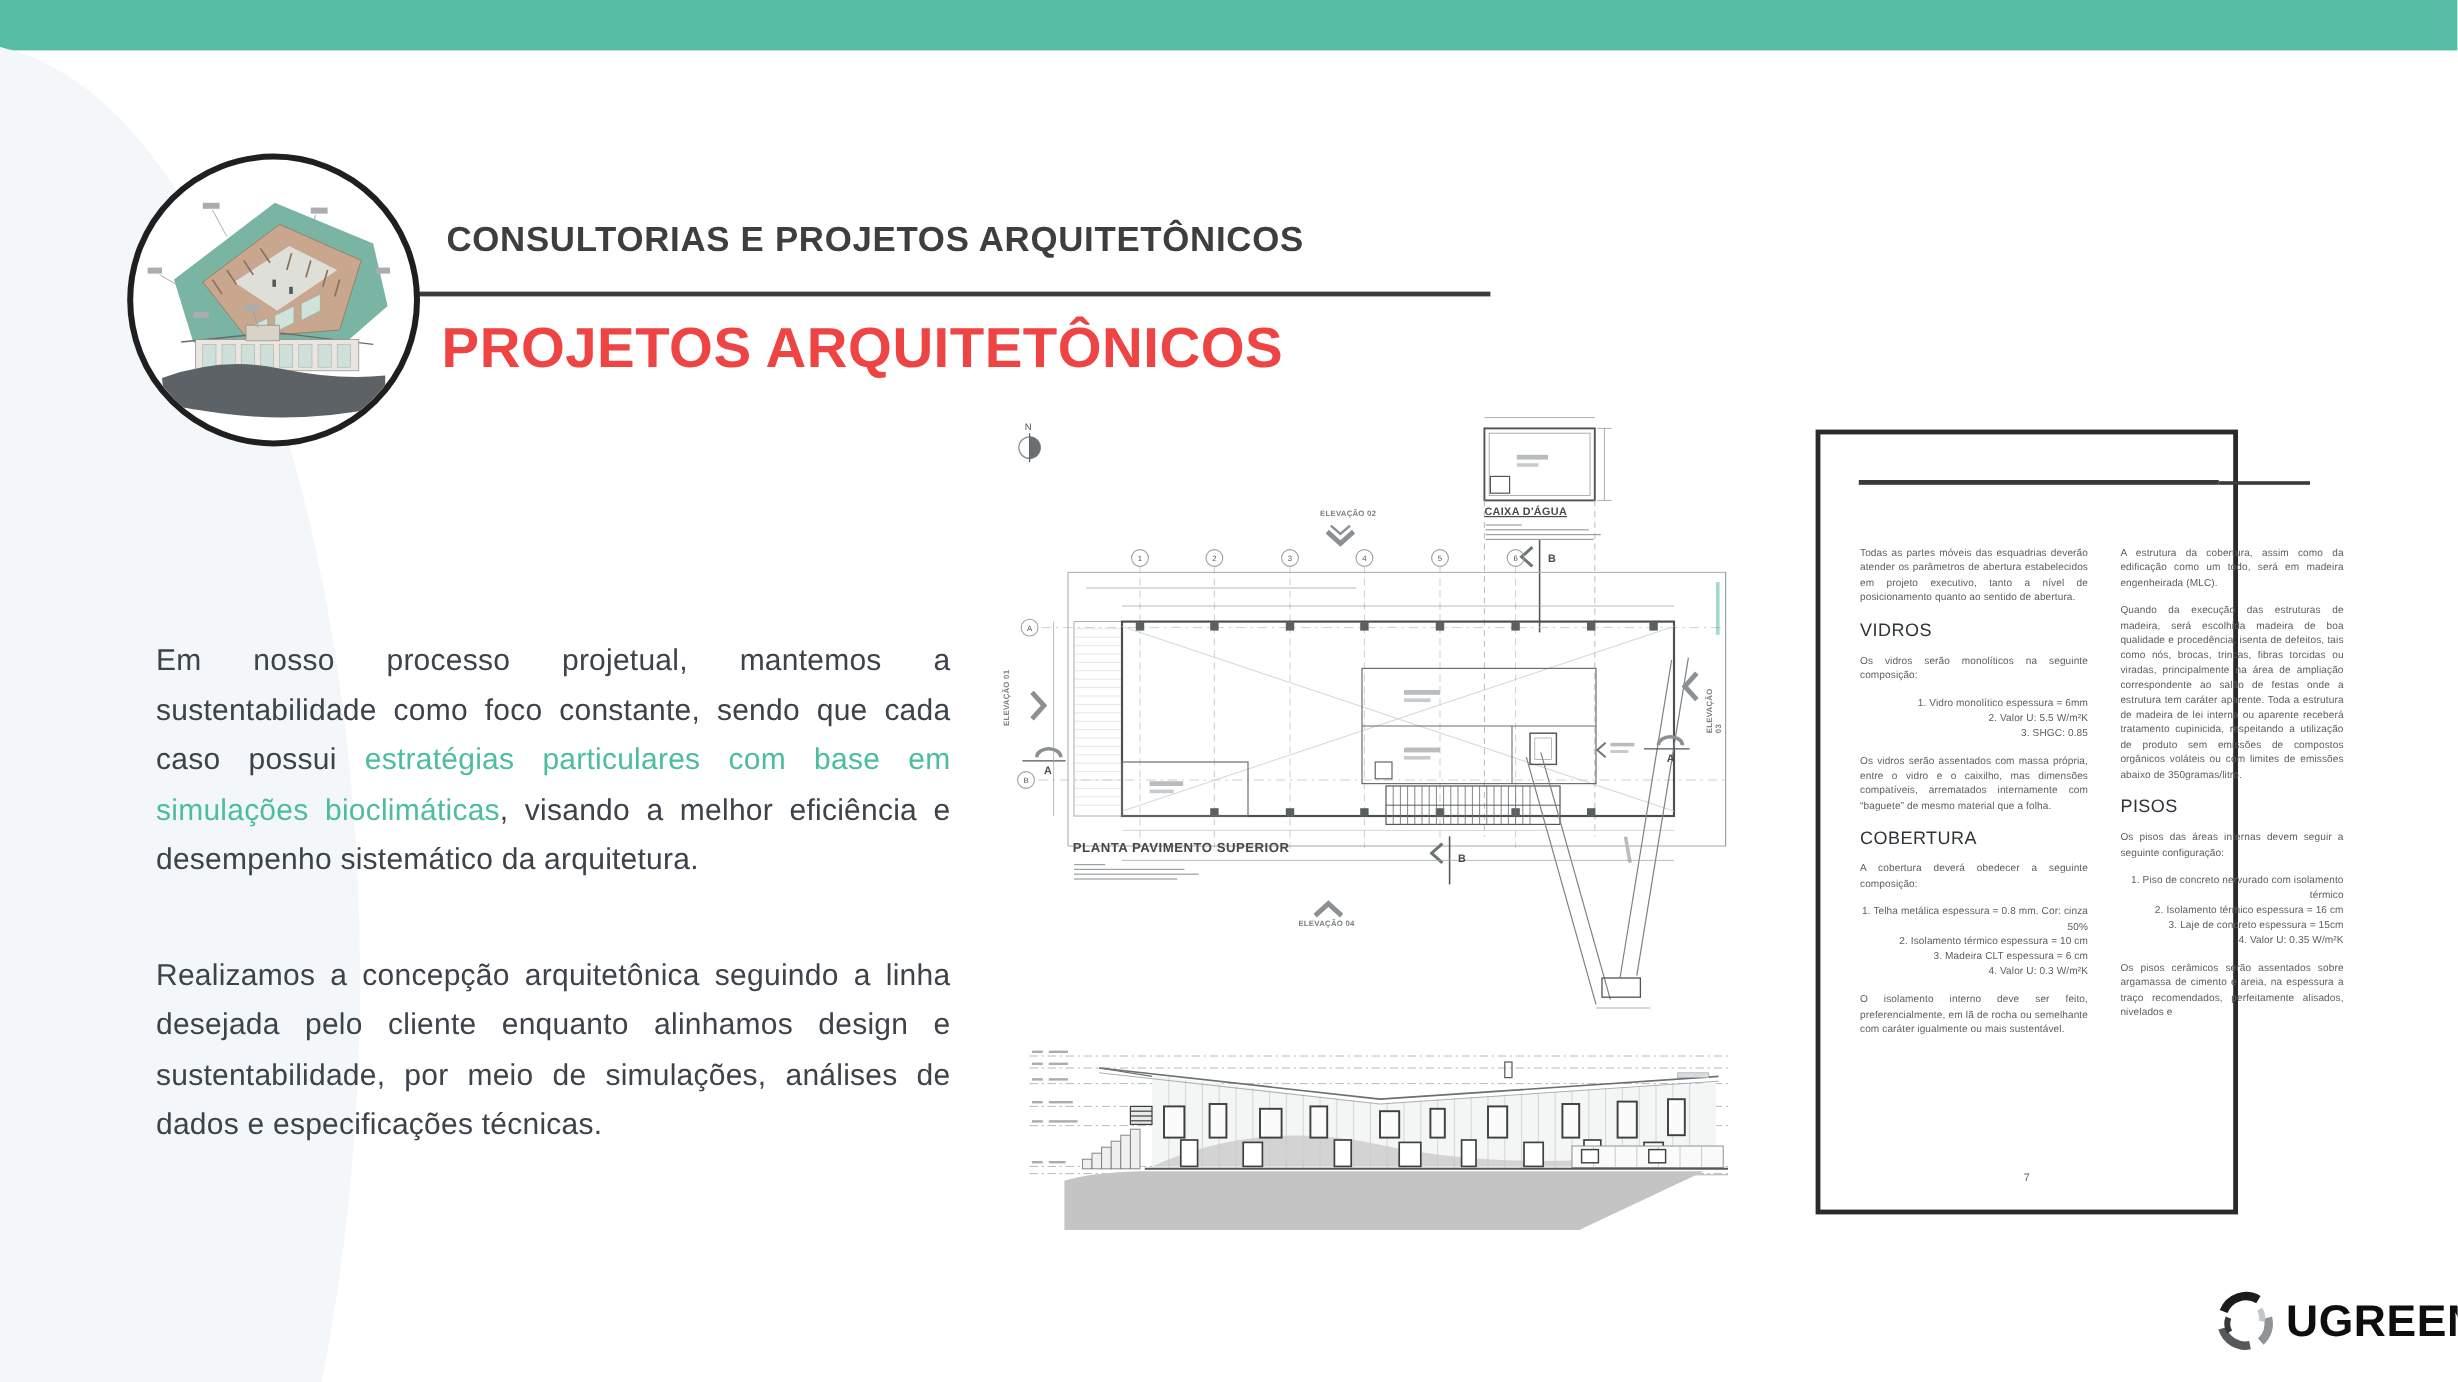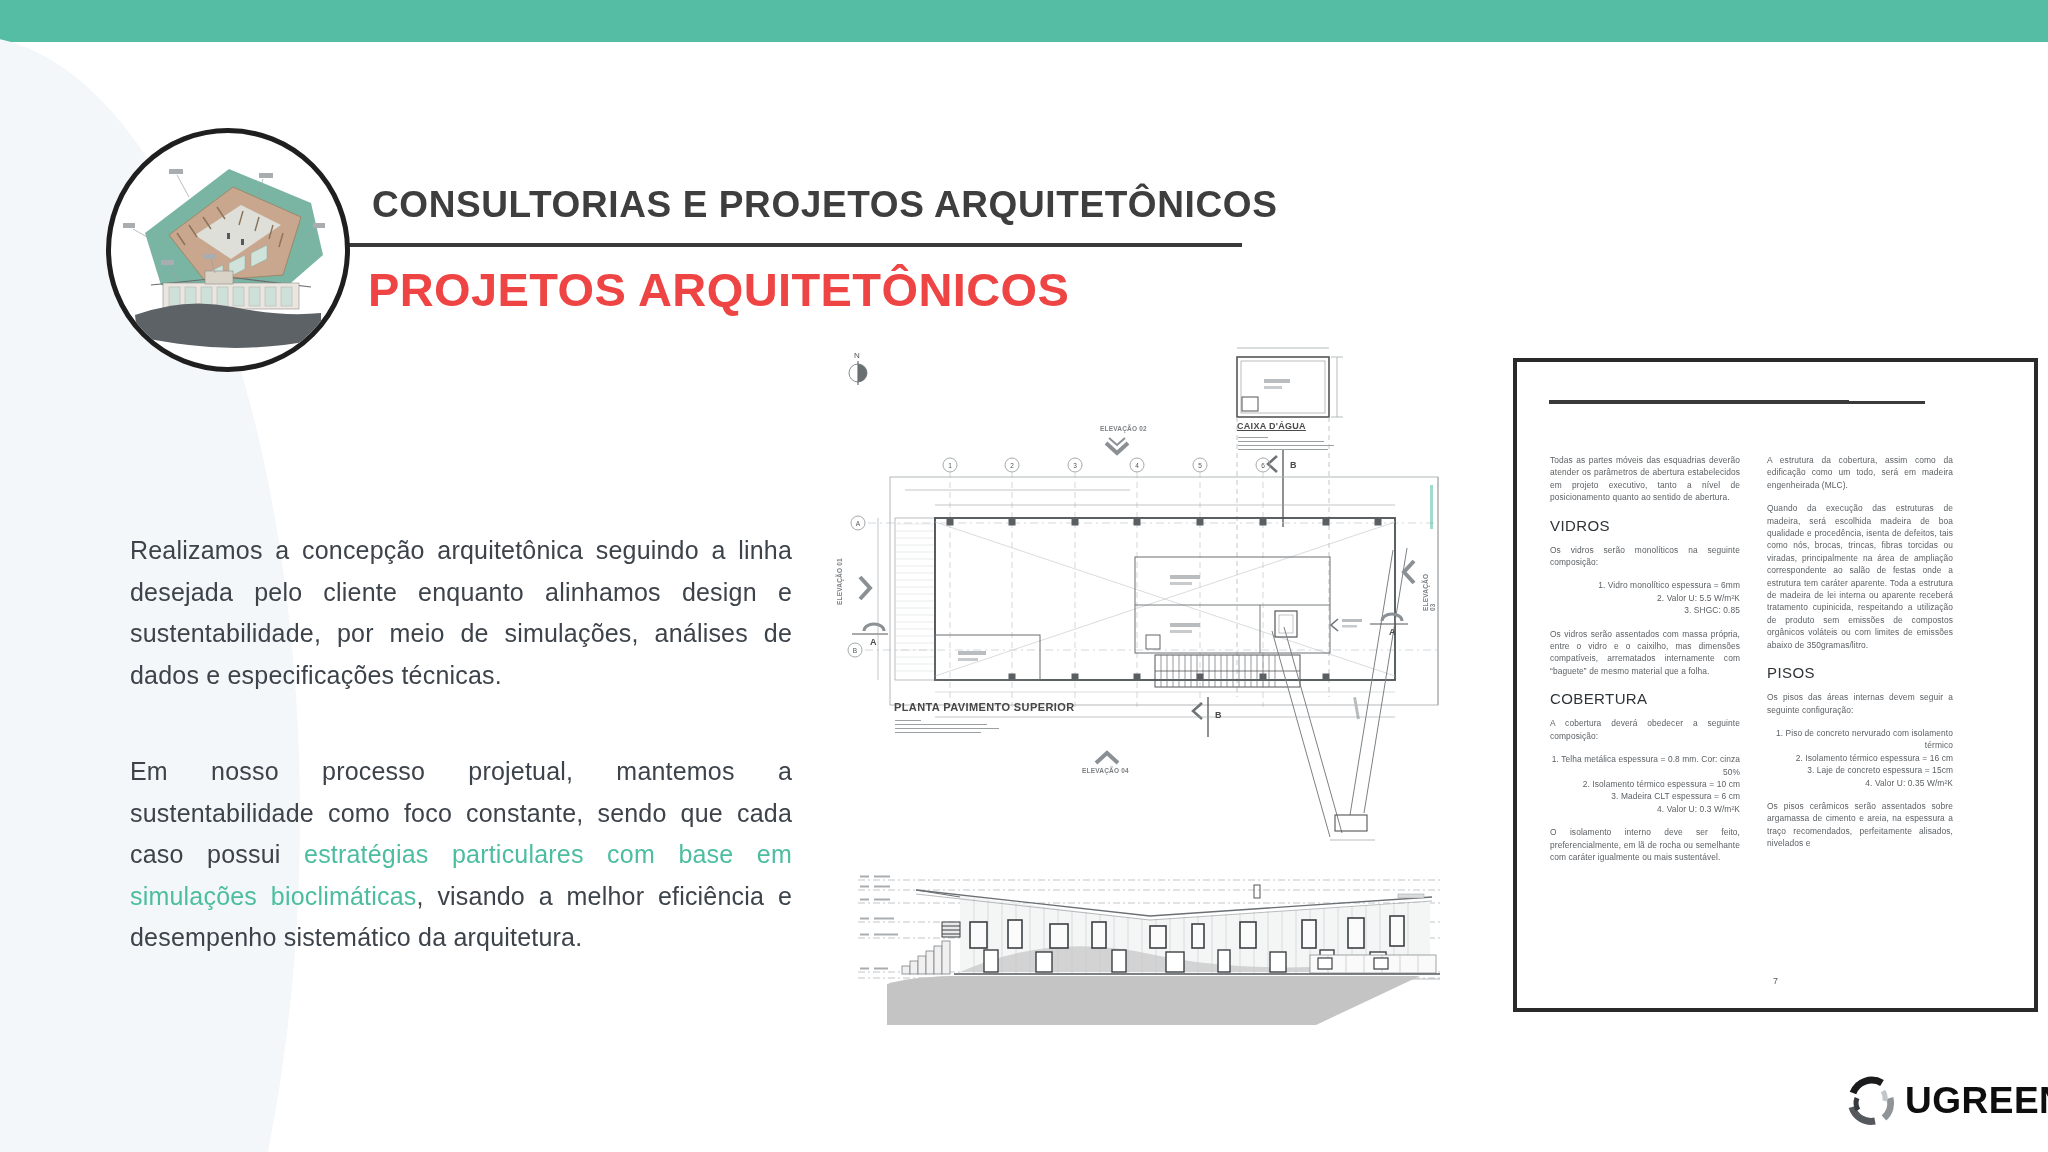--- a/index.html
+++ b/index.html
@@ -9,39 +9,39 @@
   }
   .abs{position:absolute;}
   
   #top-bar{left:0;top:0;width:2048px;height:42px;background:#55bda4;}
   
   #bg-blob{left:-360px;top:36px;width:660px;height:1560px;border-radius:50%;background:#f3f7fa;}
   
   #badge{left:106px;top:128px;width:234px;height:234px;border-radius:50%;
     border:5px solid #1f1f1f;background:#fff;overflow:hidden;z-index:3;}
   
-  #kicker{left:372px;top:184px;font-size:37px;font-weight:700;letter-spacing:.6px;color:#3e3e3e;z-index:2;text-align:right;}
+  #kicker{left:372px;top:184px;font-size:29px;font-weight:700;letter-spacing:.6px;color:#3e3e3e;z-index:2;text-align:right;}
   #header-divider{left:348px;top:243px;width:894px;height:4px;background:#3a3a3a;z-index:1;}
   #page-title{left:368px;top:262px;font-size:47px;font-weight:700;letter-spacing:.4px;color:#ef4444;z-index:2;}
   
   #body-copy{left:130px;top:530px;width:662px;z-index:2;}
   #body-copy p{margin:0 0 55px 0;font-size:25px;line-height:41.5px;color:#3d434a;
     text-align:justify;letter-spacing:.2px;}
   #body-copy .hl{color:#4dbda0;}
   
   #plan-wrap{left:830px;top:335px;width:630px;height:650px;z-index:1;}
   #elev-wrap{left:850px;top:860px;width:600px;height:180px;z-index:1;}
   .draw-label{position:absolute;color:#4a4a4a;}
   .tinybars div{background:#9ba0a3;height:1.5px;margin-top:2.5px;}
   #plan-title-lbl{font-size:11px;font-weight:700;letter-spacing:.4px;color:#474747;}
   #caixa-lbl{font-size:9px;font-weight:700;letter-spacing:.3px;color:#4a4a4a;text-decoration:underline;}
   .elev-lbl{font-size:6.5px;font-weight:700;color:#7c8185;letter-spacing:.2px;}
   .sec-letter{font-size:9px;font-weight:700;color:#4a4a4a;}
   
-  #doc-page{left:1513px;top:358px;width:525px;height:654px;background:#fff;
+  #doc-page{left:1513px;top:358px;width:352px;height:654px;background:#fff;
     border:4px solid #2a2a2a;box-sizing:border-box;z-index:2;}
   #doc-rule-a{left:32px;top:38px;width:300px;height:4px;background:#3a3a3a;}
   #doc-rule-b{left:332px;top:38.5px;width:76px;height:3px;background:#3a3a3a;}
   .doc-col{position:absolute;top:92px;}
   #doc-col-left{left:33px;width:190px;}
   #doc-col-right{left:238px;width:186px;margin-left:12px;}
   .doc-col p{margin:0 0 11px 0;font-size:8.4px;line-height:12.4px;color:#5c6165;
     text-align:justify;letter-spacing:.1px;}
   .doc-col p.doc-list{white-space:pre-line;text-align:right;}
   .doc-col h4{margin:13px 0 10px 0;font-size:15px;font-weight:400;color:#2e3337;letter-spacing:.4px;}
@@ -123,22 +123,22 @@
         <line x1="104" y1="140" x2="100" y2="126"></line>
     </g>
     <g fill="#a9adb0">
       <rect x="50" y="127" width="13" height="5"></rect>
         <rect x="92" y="121" width="13" height="5"></rect>
     </g>
   </svg>
 </div>
 
 <div class="abs" id="body-copy">
+  <p><span>Em nosso processo projetual, mantemos a sustentabilidade como foco constante, sendo que cada caso possui </span><span class="hl">estratégias particulares com base em simulações bioclimáticas</span><span>, visando a melhor eficiência e desempenho sistemático da arquitetura.</span></p>
   <p>Realizamos a concepção arquitetônica seguindo a linha desejada pelo cliente enquanto alinhamos design e sustentabilidade, por meio de simulações, análises de dados e especificações técnicas.</p>
-  <p><span>Em nosso processo projetual, mantemos a sustentabilidade como foco constante, sendo que cada caso possui </span><span class="hl">estratégias particulares com base em simulações bioclimáticas</span><span>, visando a melhor eficiência e desempenho sistemático da arquitetura.</span></p>
 </div>
 
 <div class="abs" id="plan-wrap">
   <svg width="630" height="650" viewBox="0 0 630 650">
 
     <g>
       <text class="svgtext" x="24" y="23" font-size="8" fill="#555">N</text>
       <circle cx="28" cy="38" r="9" fill="none" stroke="#8a8f92" stroke-width="1"></circle>
       <line x1="28" y1="26" x2="28" y2="50" stroke="#555" stroke-width="1"></line>
       <path d="M28,29 A9,9 0 0 1 28,47 Z" fill="#6a6f72"></path>

